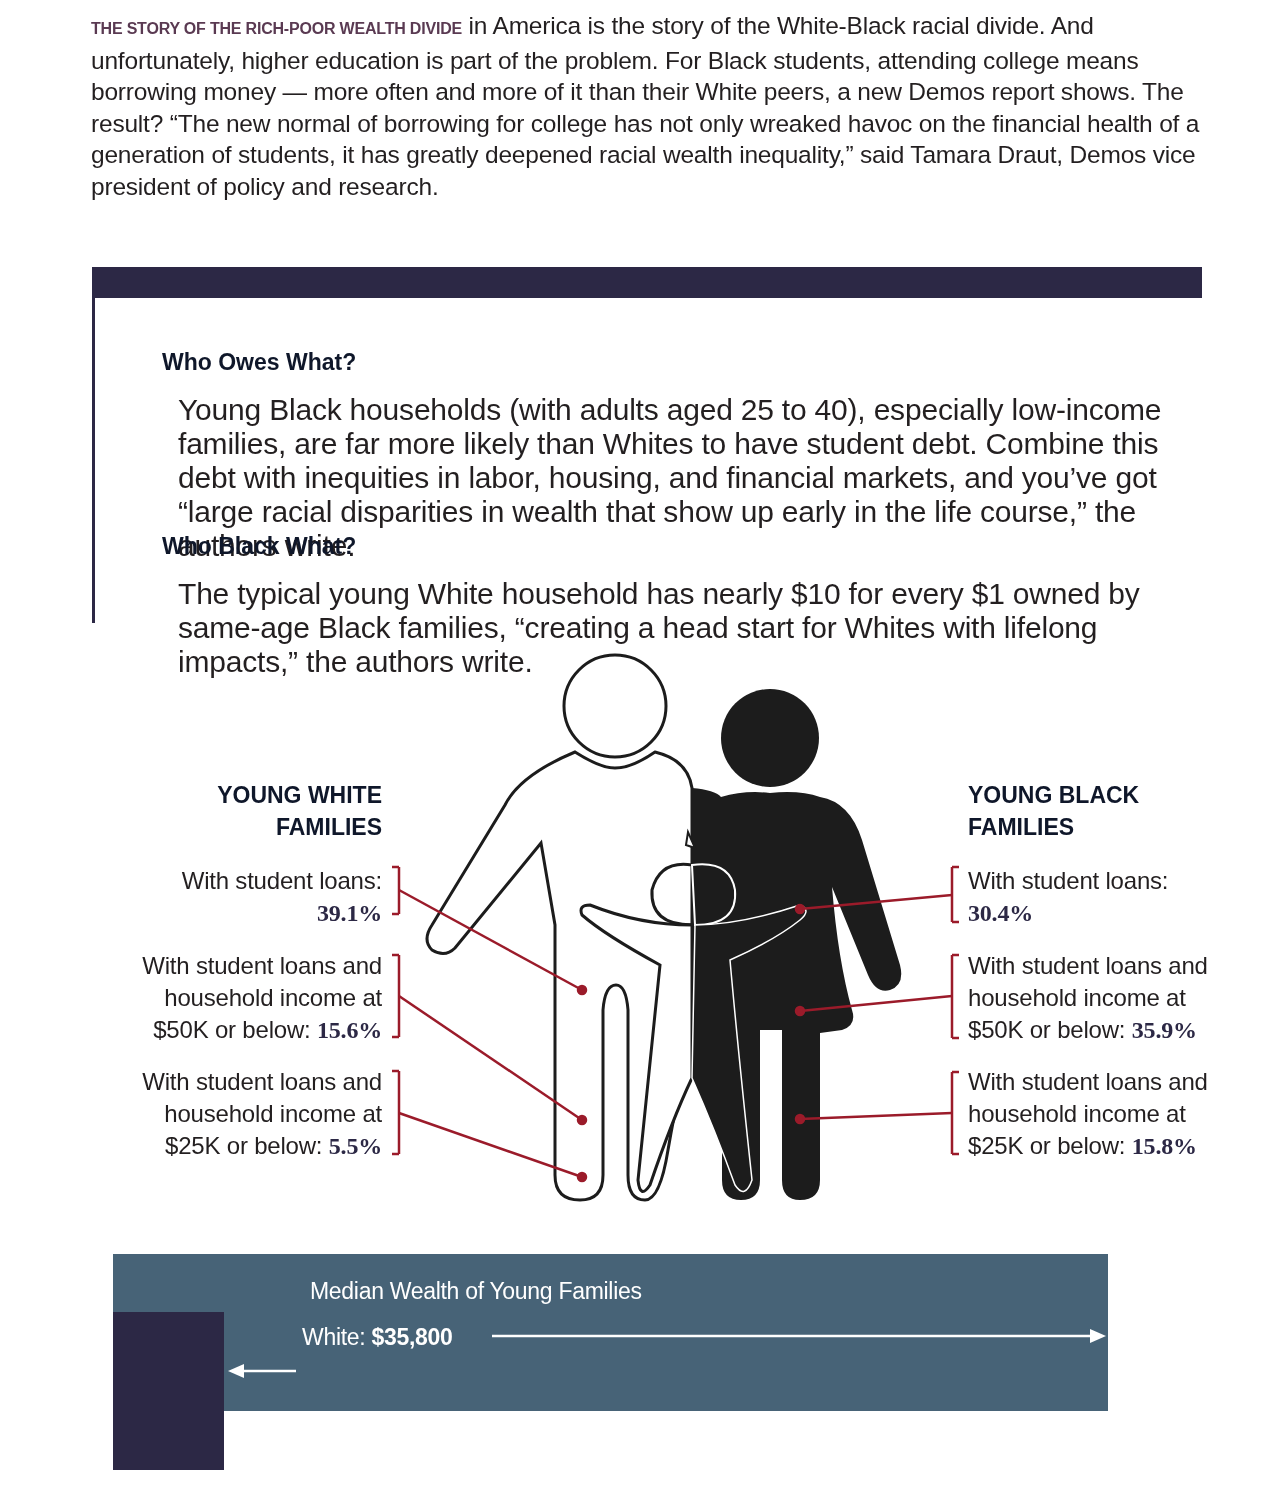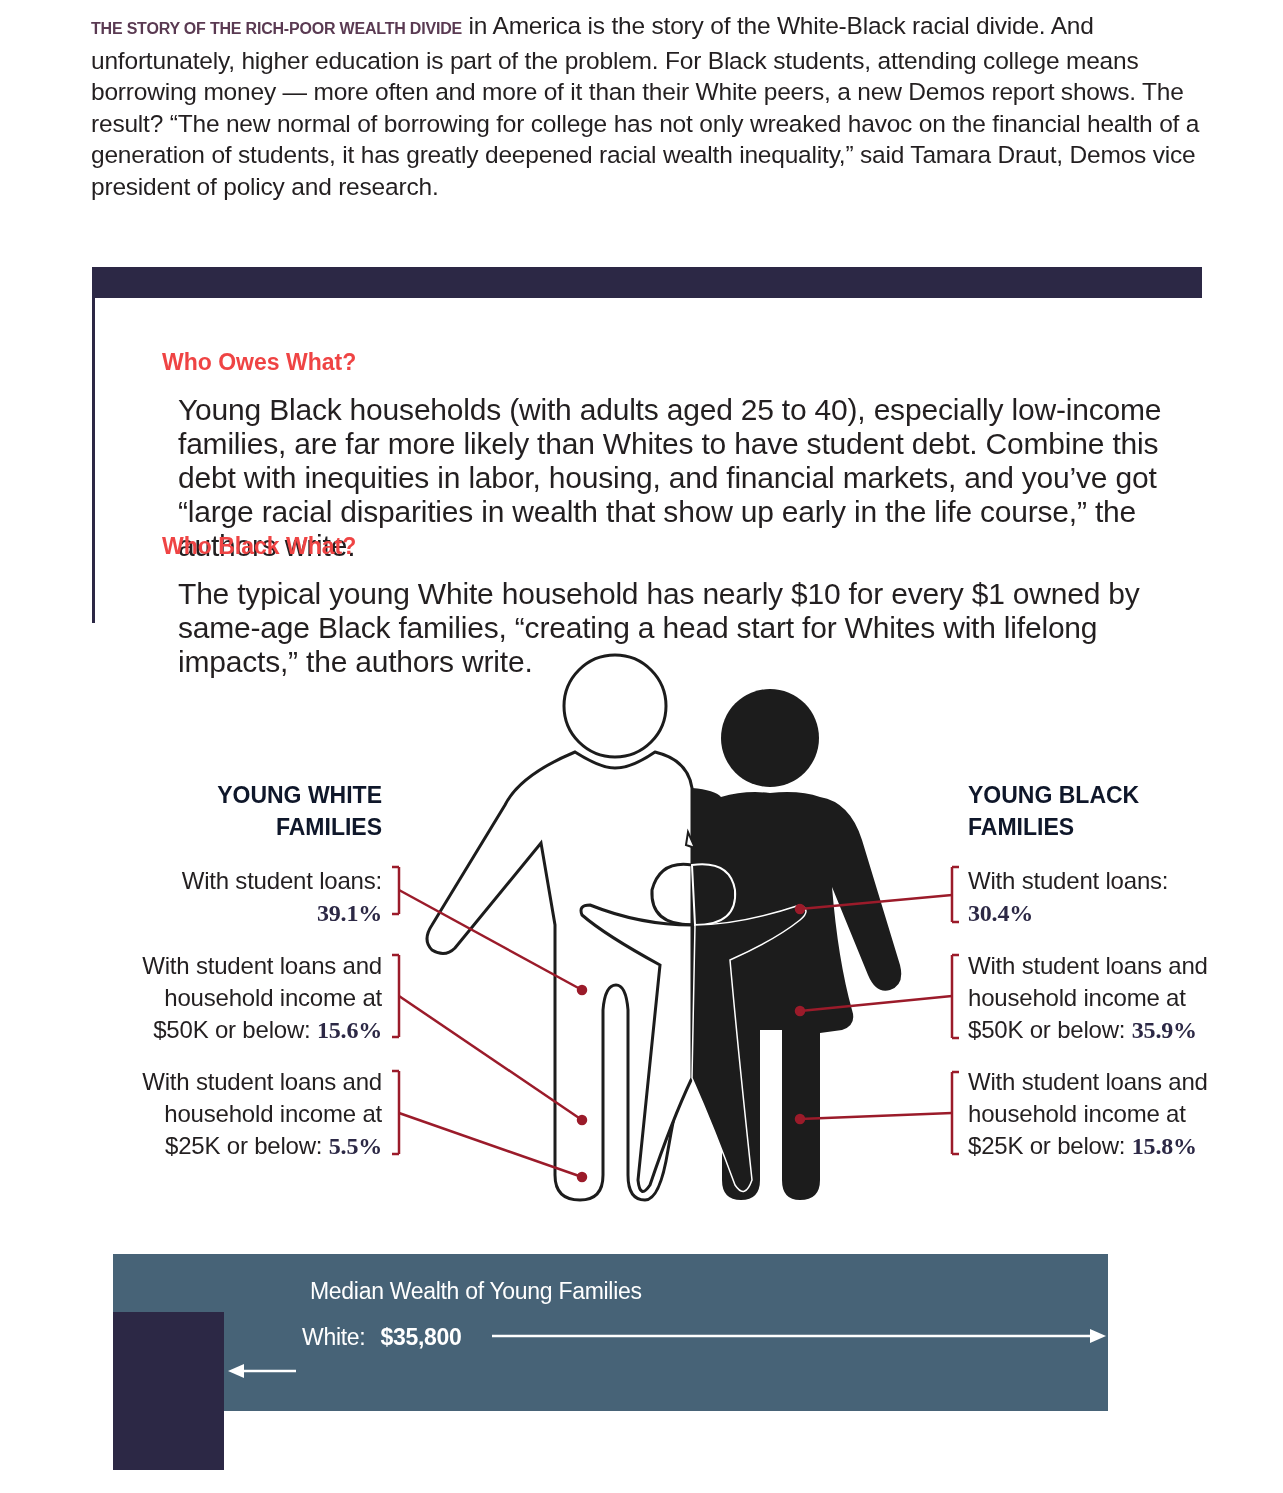--- a/index.html
+++ b/index.html
@@ -16,21 +16,21 @@
   .box-top {
     position: absolute; left: 92px; top: 267px; width: 1110px; height: 31px;
     background: #2c2845;
   }
   .box-left {
     position: absolute; left: 92px; top: 267px; width: 3px; height: 356px;
     background: #2c2845;
   }
   .section { position: absolute; left: 162px; width: 1050px; }
   .section h3 {
-    margin: 0; color: #ef4444; font-size: 23px; line-height: 30px; font-weight: bold;
+    margin: 0; color: #0f172a; font-size: 23px; line-height: 30px; font-weight: bold;
   }
   .section p {
     margin: 16px; font-size: 30px; line-height: 34px; letter-spacing: -0.2px;
   }
   .s1 { top: 347px; }
   .s2 { top: 531px; }
 
   .col-title {
     position: absolute; font-weight: bold; font-size: 23px; line-height: 31.5px; color: #0f172a;
   }
@@ -54,21 +54,21 @@
     position: absolute; left: 113px; top: 1312px; width: 111px; height: 158px;
     background: #2c2845;
   }
   .wealth-title {
     position: absolute; left: 310px; top: 1275px; color: #fff; font-size: 23px; line-height: 32px;
     letter-spacing: -0.3px;
   }
   .wealth-row {
     position: absolute; left: 302px; color: #fff; font-size: 23px; line-height: 32px; letter-spacing: -0.3px;
   }
-  .wealth-row b { font-weight: bold; margin-left: 9px; }
+  .wealth-row b { font-weight: bold; }
   .w-white { top: 1321px; }
   .w-black { top: 1415px; }
 </style>
 </head>
 <body>
 
 <div class="intro">
   <span class="lead">THE STORY OF THE RICH-POOR WEALTH DIVIDE</span><span> in America is the story of the White-Black racial divide. And unfortunately, higher education is part of the problem. For Black students, attending college means borrowing money — more often and more of it than their White peers, a new Demos report shows. The result? “The new normal of borrowing for college has not only wreaked havoc on the financial health of a generation of students, it has greatly deepened racial wealth inequality,” said Tamara Draut, Demos vice president of policy and research.</span>
 </div>
 

